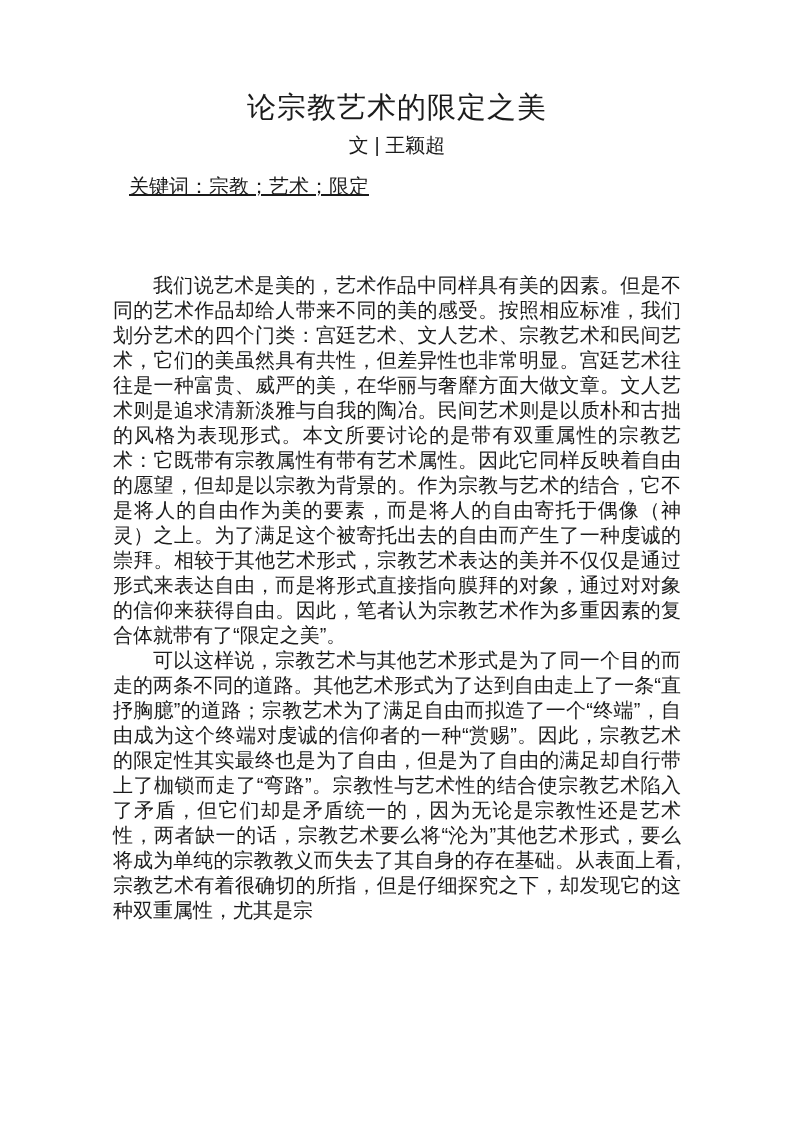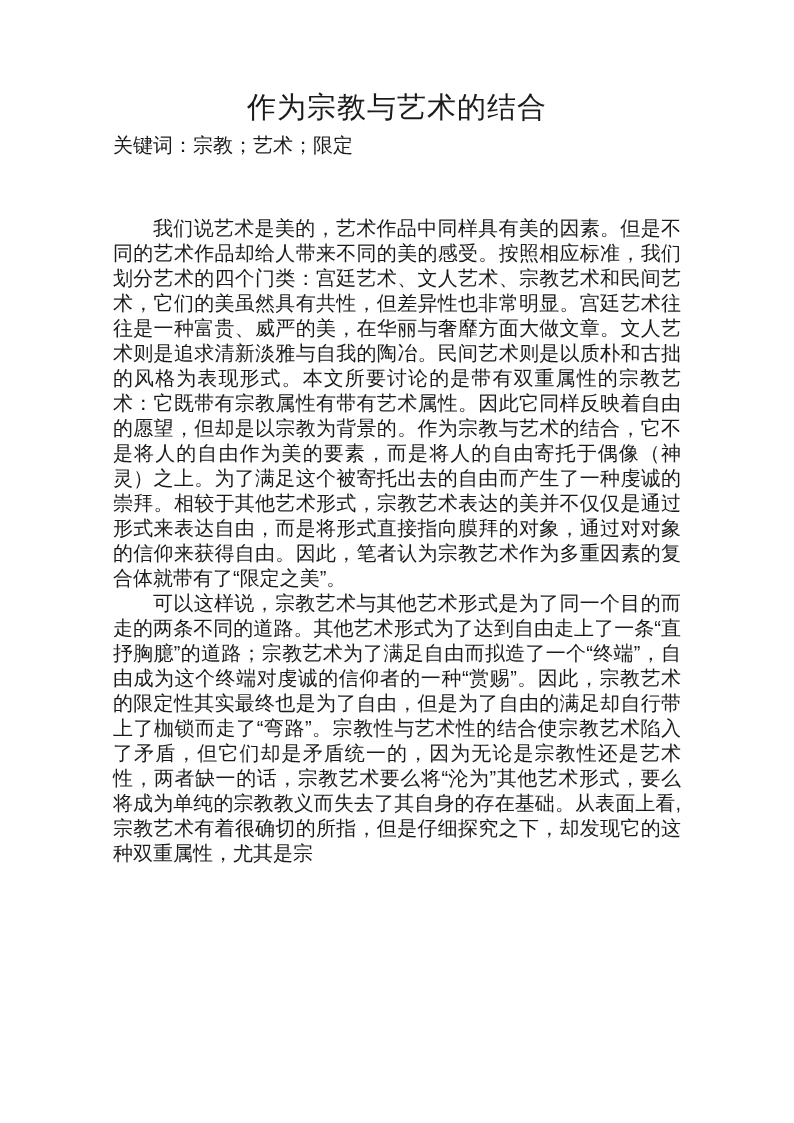--- a/index.html
+++ b/index.html
@@ -38,39 +38,41 @@
   .byline {
     margin: 0;
     text-align: center;
     text-indent: 0;
   }
   .abstract {
     margin: 0;
     text-indent: 2em;
   }
   .keywords {
-    margin: 0;
+    margin: 16px;
     text-indent: 0;
+    text-decoration: underline;
   }
   .body-gap {
     height: 58px;
   }
   .para {
     margin: 0;
     text-indent: 2em;
   }
 </style>
 </head>
 <body>
 
 <div class="page">
   <div class="content">
 
-    <h1 class="doc-title">作为宗教与艺术的结合</h1>
+    <h1 class="doc-title">论宗教艺术的限定之美</h1>
 
+    <p class="byline">文 | 王颖超</p>
 
 
     <p class="keywords">关键词：宗教；艺术；限定</p>
 
     <div class="body-gap"></div>
 
     <p class="para">我们说艺术是美的，艺术作品中同样具有美的因素。但是不同的艺术作品却给人带来不同的美的感受。按照相应标准，我们划分艺术的四个门类：宫廷艺术、文人艺术、宗教艺术和民间艺术，它们的美虽然具有共性，但差异性也非常明显。宫廷艺术往往是一种富贵、威严的美，在华丽与奢靡方面大做文章。文人艺术则是追求清新淡雅与自我的陶冶。民间艺术则是以质朴和古拙的风格为表现形式。本文所要讨论的是带有双重属性的宗教艺术：它既带有宗教属性有带有艺术属性。因此它同样反映着自由的愿望，但却是以宗教为背景的。作为宗教与艺术的结合，它不是将人的自由作为美的要素，而是将人的自由寄托于偶像（神灵）之上。为了满足这个被寄托出去的自由而产生了一种虔诚的崇拜。相较于其他艺术形式，宗教艺术表达的美并不仅仅是通过形式来表达自由，而是将形式直接指向膜拜的对象，通过对对象的信仰来获得自由。因此，笔者认为宗教艺术作为多重因素的复合体就带有了“限定之美”。</p>
 
     <p class="para">可以这样说，宗教艺术与其他艺术形式是为了同一个目的而走的两条不同的道路。其他艺术形式为了达到自由走上了一条“直抒胸臆”的道路；宗教艺术为了满足自由而拟造了一个“终端”，自由成为这个终端对虔诚的信仰者的一种“赏赐”。因此，宗教艺术的限定性其实最终也是为了自由，但是为了自由的满足却自行带上了枷锁而走了“弯路”。宗教性与艺术性的结合使宗教艺术陷入了矛盾，但它们却是矛盾统一的，因为无论是宗教性还是艺术性，两者缺一的话，宗教艺术要么将“沦为”其他艺术形式，要么将成为单纯的宗教教义而失去了其自身的存在基础。从表面上看,宗教艺术有着很确切的所指，但是仔细探究之下，却发现它的这种双重属性，尤其是宗</p>
 

